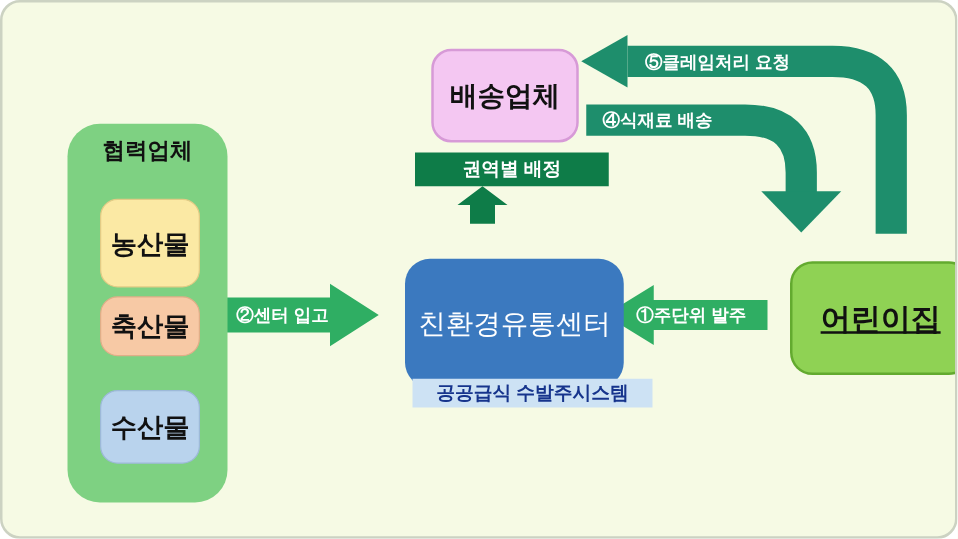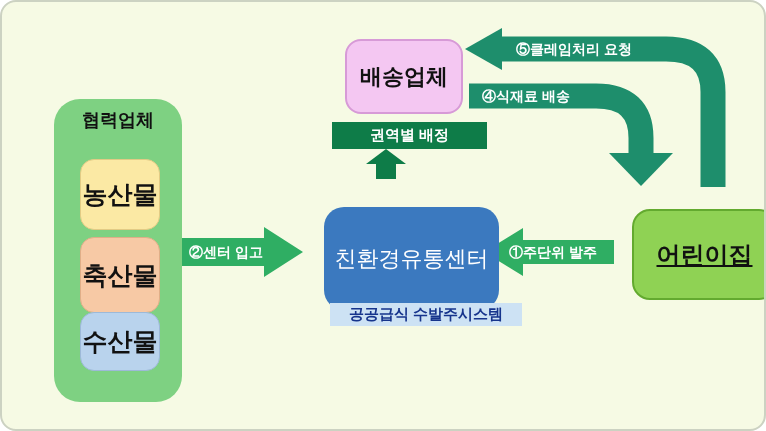--- a/index.html
+++ b/index.html
@@ -8,23 +8,23 @@
     background:var(--canvas-bg,#f6fae4);
     border:2px solid #ccd2c2;border-radius:16px;overflow:hidden;
   }
   .abs{position:absolute;box-sizing:border-box;}
   .flexc{display:flex;align-items:center;justify-content:center;text-align:center;}
   svg.arrow-layer{position:absolute;left:0;top:0;z-index:1;}
   .box{z-index:2;margin-left:20px;}
   
   .left-panel{left:32px;top:97px;width:128px;height:303px;border-radius:26px;background:var(--panel-green);}
   .left-title{left:0;top:10px;width:100%;font-size:18px;font-weight:800;color:#111;line-height:1.25;text-align:center;}
-  .supply-item{left:26px;width:80px;border-radius:14px;font-size:25px;font-weight:800;color:#111;}
+  .supply-item{left:26px;width:80px;border-radius:14px;font-size:21px;font-weight:800;color:#111;}
   .item-agri{top:60px;height:71px;background:var(--agri-bg);border:1px solid #e2cb85;}
-  .item-livestock{top:138px;height:76px;background:var(--livestock-bg);border:1px solid #e0ae88;}
+  .item-livestock{top:138px;height:48px;background:var(--livestock-bg);border:1px solid #e0ae88;}
   .item-seafood{top:213px;height:59px;background:var(--seafood-bg);border:1px solid #9db9d8;}
   
   .delivery-box{left:323px;top:37px;width:118px;height:75px;border-radius:16px;background:var(--delivery-pink);border:2px solid #d79ad7;font-size:22px;font-weight:800;color:#111;}
   .assign-box{left:310px;top:120px;width:155px;height:27px;background:var(--dark-green);color:#fff;font-size:15px;font-weight:800;}
   .inspect-text{left:297px;top:180px;width:190px;color:var(--dark-green);font-size:14px;font-weight:800;text-align:center;}
   .center-box{left:302px;top:205px;width:175px;height:103px;border-radius:20px;background:var(--center-blue);color:#fff;font-size:22px;font-weight:400;}
   .system-label{left:308px;top:301px;width:192px;height:23px;background:var(--system-label-bg);color:var(--system-label-text);font-size:15px;font-weight:800;}
   
   .daycare-box{left:610px;top:207px;width:145px;height:91px;border-radius:18px;background:var(--daycare-green);border:2px solid #63aa2f;font-size:24px;font-weight:800;color:#111;text-decoration:underline;}
   .arrow-label{font-size:14px;font-weight:800;fill:#ffffff;}

